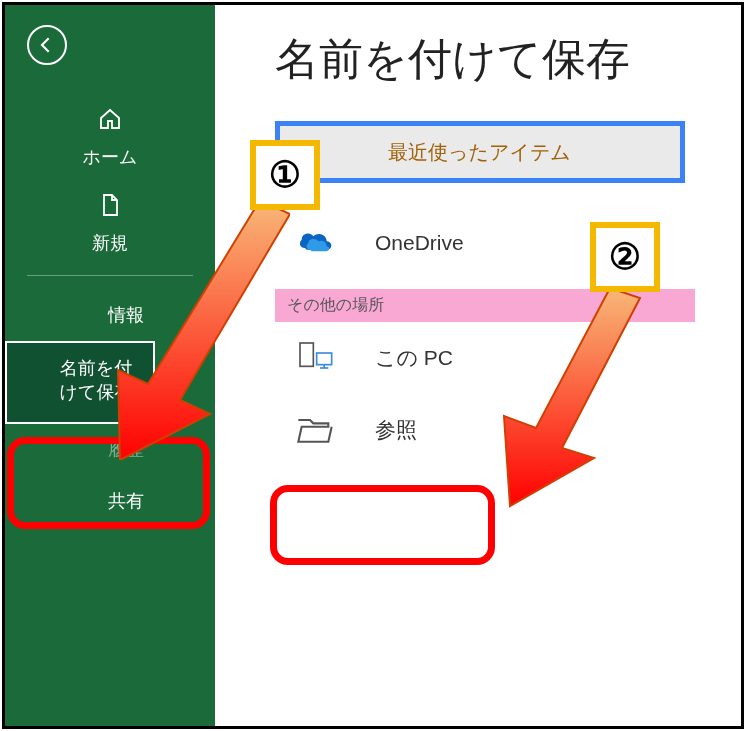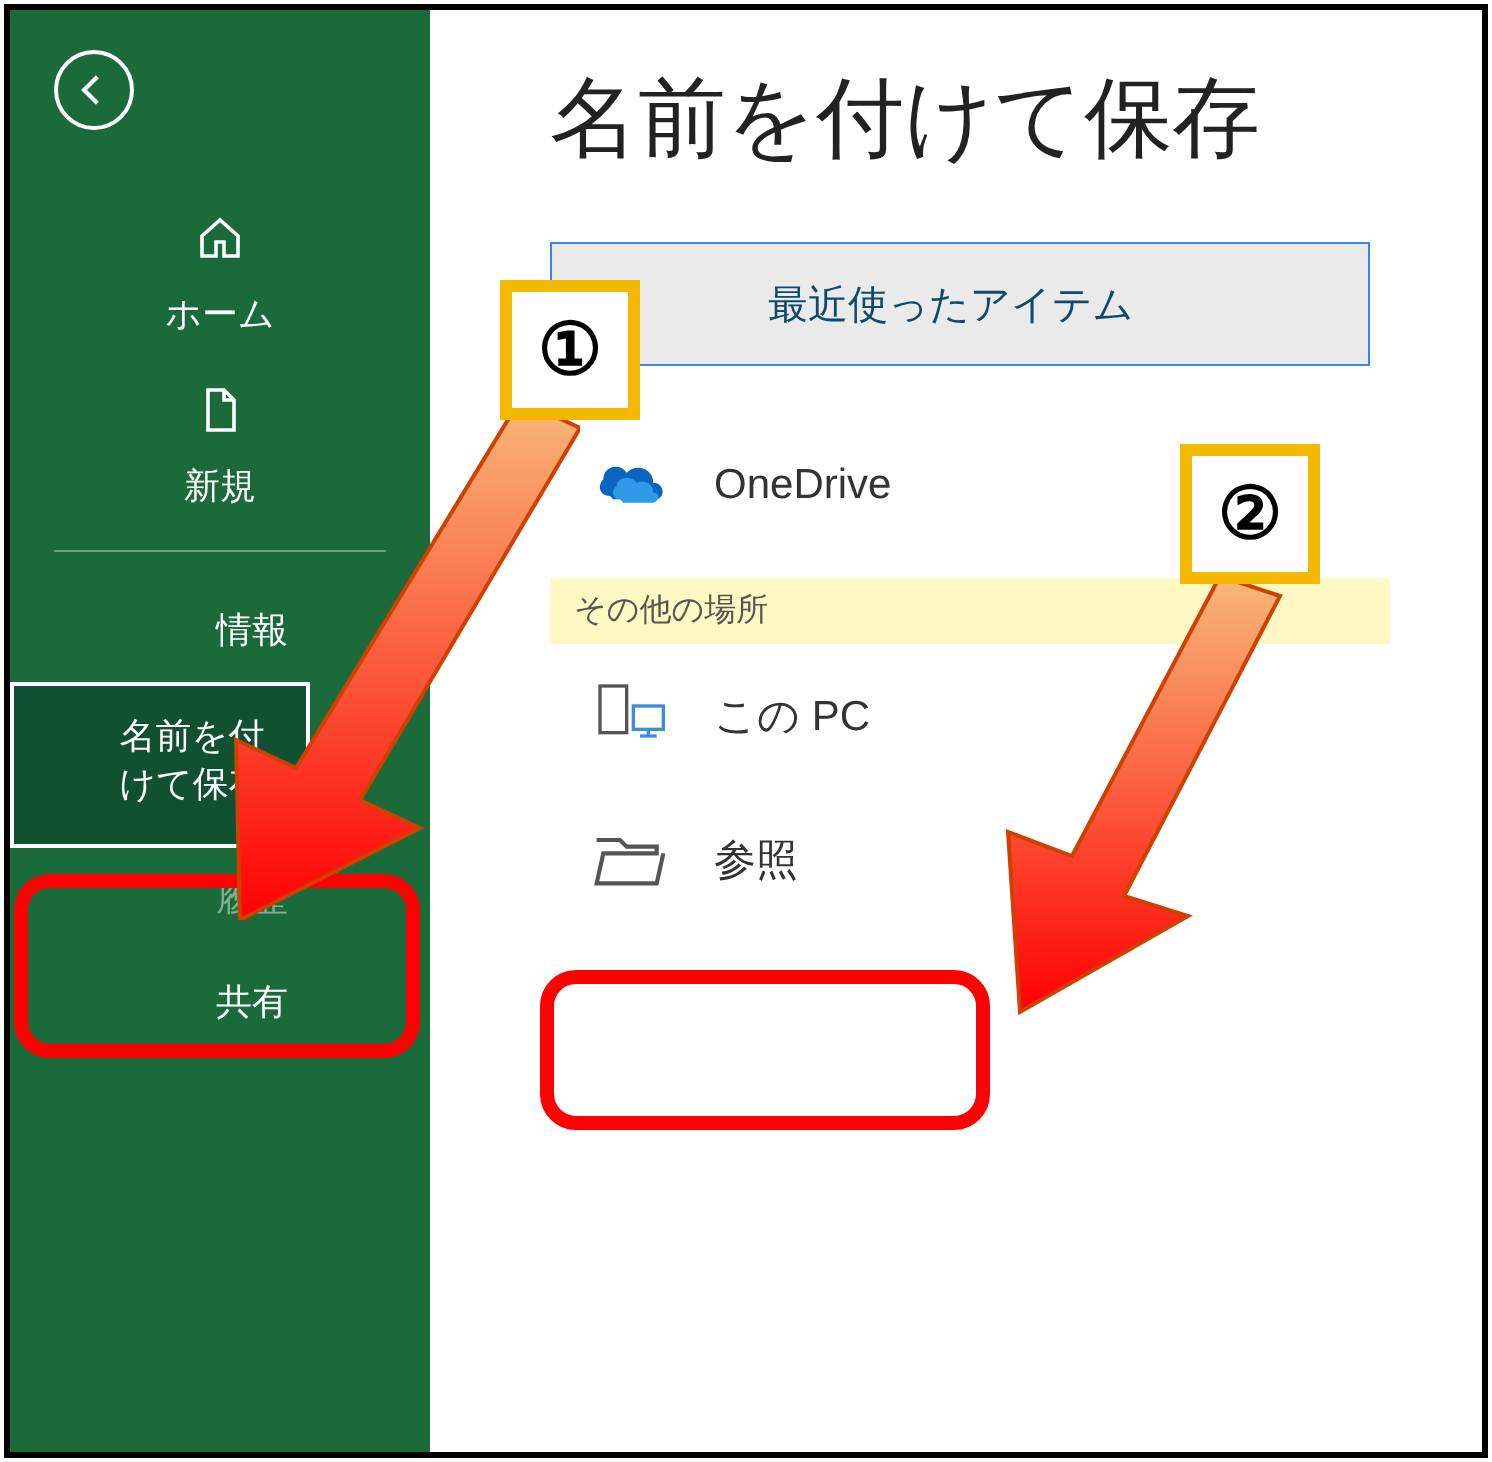--- a/index.html
+++ b/index.html
@@ -81,41 +81,41 @@
     .page-title {
       font-size: 44px;
       font-weight: 400;
       color: #222;
       margin-bottom: 30px;
     }
     .recent-box {
       width: 410px;
       height: 62px;
       background: #eaeaea;
-      border: 1px solid #3b82f6;
+      border: 5px solid #3b82f6;
       display: flex;
       align-items: center;
       padding-left: 108px;
       font-size: 20px;
-      color: #0c4a6e;
+      color: #a16207;
       cursor: pointer;
       margin-top: 32px;
     }
     .loc-item {
       display: flex;
       align-items: center;
-      gap: 22px;
+      gap: 40px;
       padding: 16px 0 16px 20px;
       font-size: 21px;
       color: #333;
       cursor: pointer;
     }
     .loc-item .icon { width: 40px; height: 40px; flex-shrink: 0; }
     .section-label {
-      background: #fef9c3;
+      background: #f9a8d4;
       width: 420px;
       padding: 6px 12px;
       font-size: 16px;
       color: #555;
       margin-top: 10px;
     }
     
     .step-badge {
       position: absolute;
       width: 70px;

